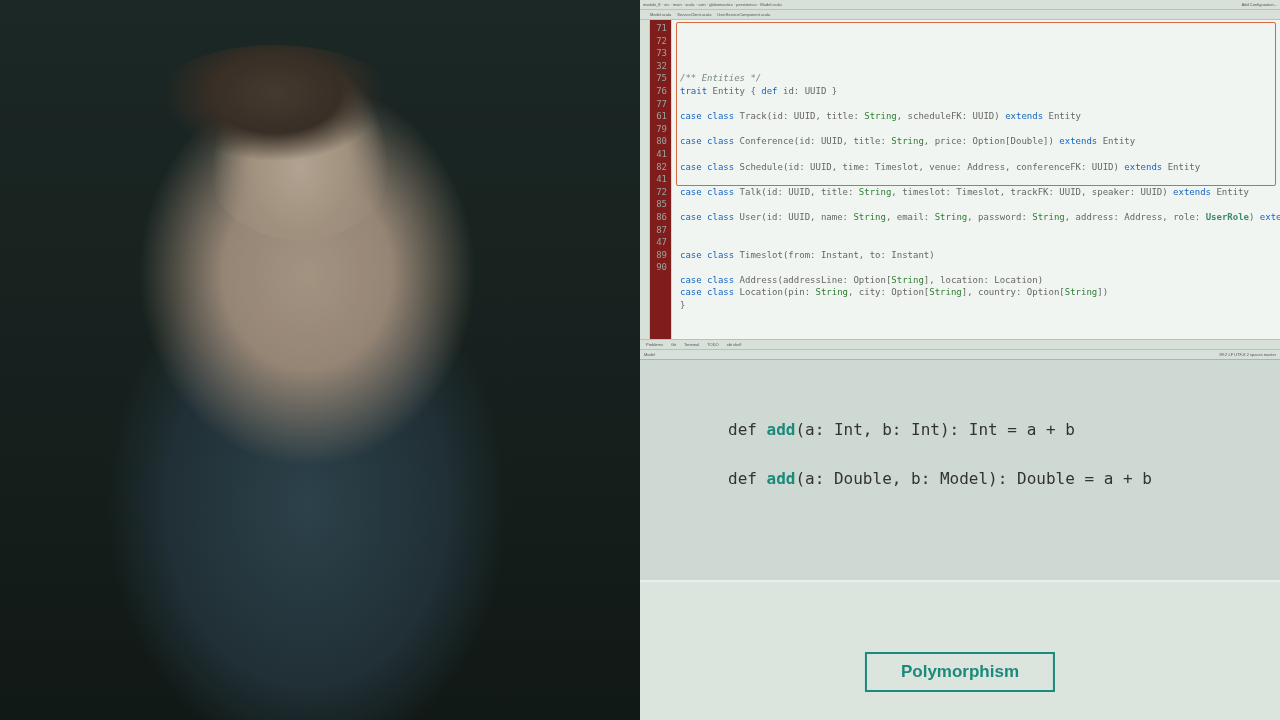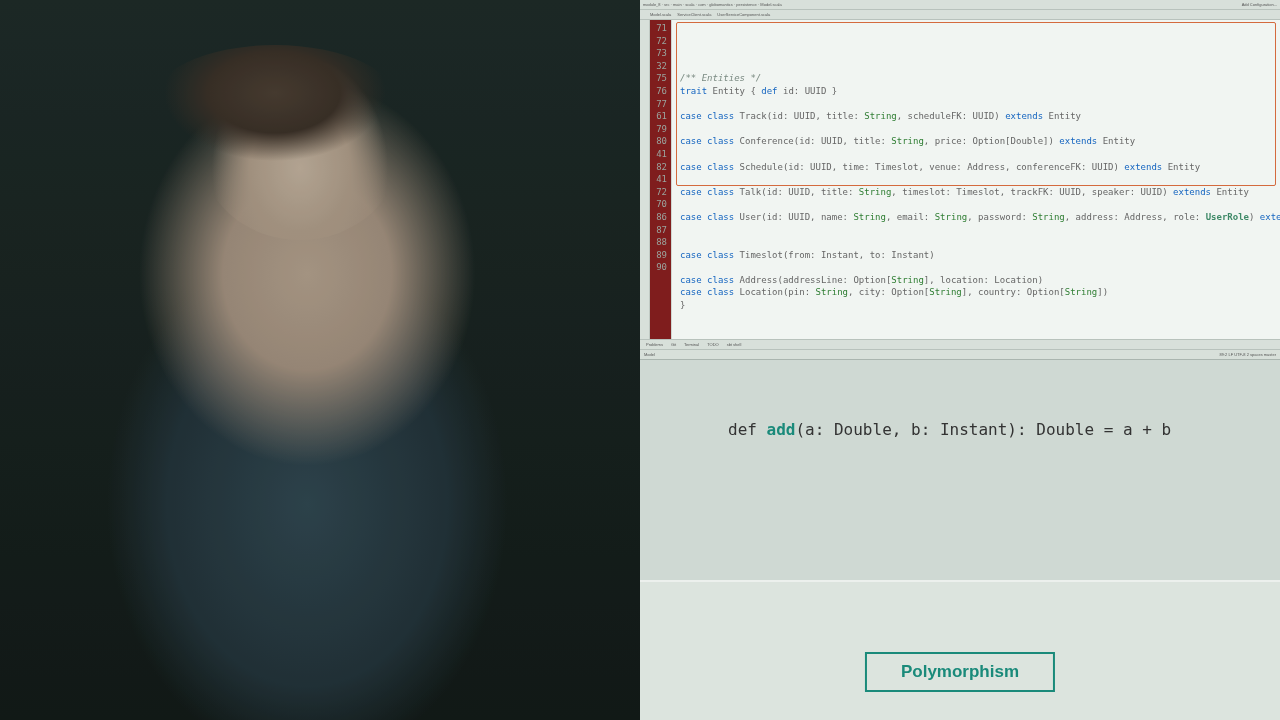--- a/index.html
+++ b/index.html
@@ -211,24 +211,24 @@
           <div>75</div>
           <div>76</div>
           <div>77</div>
           <div>61</div>
           <div>79</div>
           <div>80</div>
           <div>41</div>
           <div>82</div>
           <div>41</div>
           <div>72</div>
-          <div>70</div>
+          <div>85</div>
           <div>86</div>
           <div>87</div>
-          <div>88</div>
+          <div>47</div>
           <div>89</div>
           <div>90</div>
         </div>
       <div class="code-area" id="code-area">
         <div class="hl-box"></div>
       <div>&nbsp;</div><div><span class="cmt">/** Entities */</span></div><div><span class="kw">trait</span><span> Entity { </span><span class="kw">def</span><span> id: UUID }</span></div><div>&nbsp;</div><div><span class="kw">case class</span><span> Track(id: UUID, title: </span><span class="type">String</span><span>, scheduleFK: UUID) </span><span class="kw2">extends</span><span> Entity</span></div><div>&nbsp;</div><div><span class="kw">case class</span><span> Conference(id: UUID, title: </span><span class="type">String</span><span>, price: Option[Double]) </span><span class="kw2">extends</span><span> Entity</span></div><div>&nbsp;</div><div><span class="kw">case class</span><span> Schedule(id: UUID, time: Timeslot, venue: Address, conferenceFK: UUID) </span><span class="kw2">extends</span><span> Entity</span></div><div>&nbsp;</div><div><span class="kw">case class</span><span> Talk(id: UUID, title: </span><span class="type">String</span><span>, timeslot: Timeslot, trackFK: UUID, speaker: UUID) </span><span class="kw2">extends</span><span> Entity</span></div><div>&nbsp;</div><div><span class="kw">case class</span><span> User(id: UUID, name: </span><span class="type">String</span><span>, email: </span><span class="type">String</span><span>, password: </span><span class="type">String</span><span>, address: Address, role: </span><span class="typelink">UserRole</span><span>) </span><span class="kw2">extends</span></div><div>&nbsp;</div><div>&nbsp;</div><div><span class="kw">case class</span><span> Timeslot(from: Instant, to: Instant)</span></div><div>&nbsp;</div><div><span class="kw">case class</span><span> Address(addressLine: Option[</span><span class="type">String</span><span>], location: Location)</span></div><div><span class="kw">case class</span><span> Location(pin: </span><span class="type">String</span><span>, city: Option[</span><span class="type">String</span><span>], country: Option[</span><span class="type">String</span><span>])</span></div><div>}</div></div>
     </div>
     <div class="ide-tool-tabs">
       <span>Problems</span>
       <span>Git</span>
@@ -236,20 +236,21 @@
       <span>TODO</span>
       <span>sbt shell</span>
     </div>
     <div class="ide-status">
       <span>Model</span>
       <span>89:2  LF  UTF-8  2 spaces  master</span>
     </div>
   </div>
 
   <div class="slide">
-    <div class="code-line"><span>def </span><span class="fn">add</span><span>(a: Double, b: Instant): Double = a + b</span></div>
+    <div class="code-line"><span>def </span><span class="fn">add</span><span>(a: Int, b: Int): Int = a + b</span></div>
+    <div class="code-line"><span>def </span><span class="fn">add</span><span>(a: Double, b: Model): Double = a + b</span></div>
 
     <div class="slide-divider"></div>
     <div class="slide-bottom"></div>
     <div class="badge">Polymorphism</div>
   </div>
 
 </div>
 
 </body></html>

